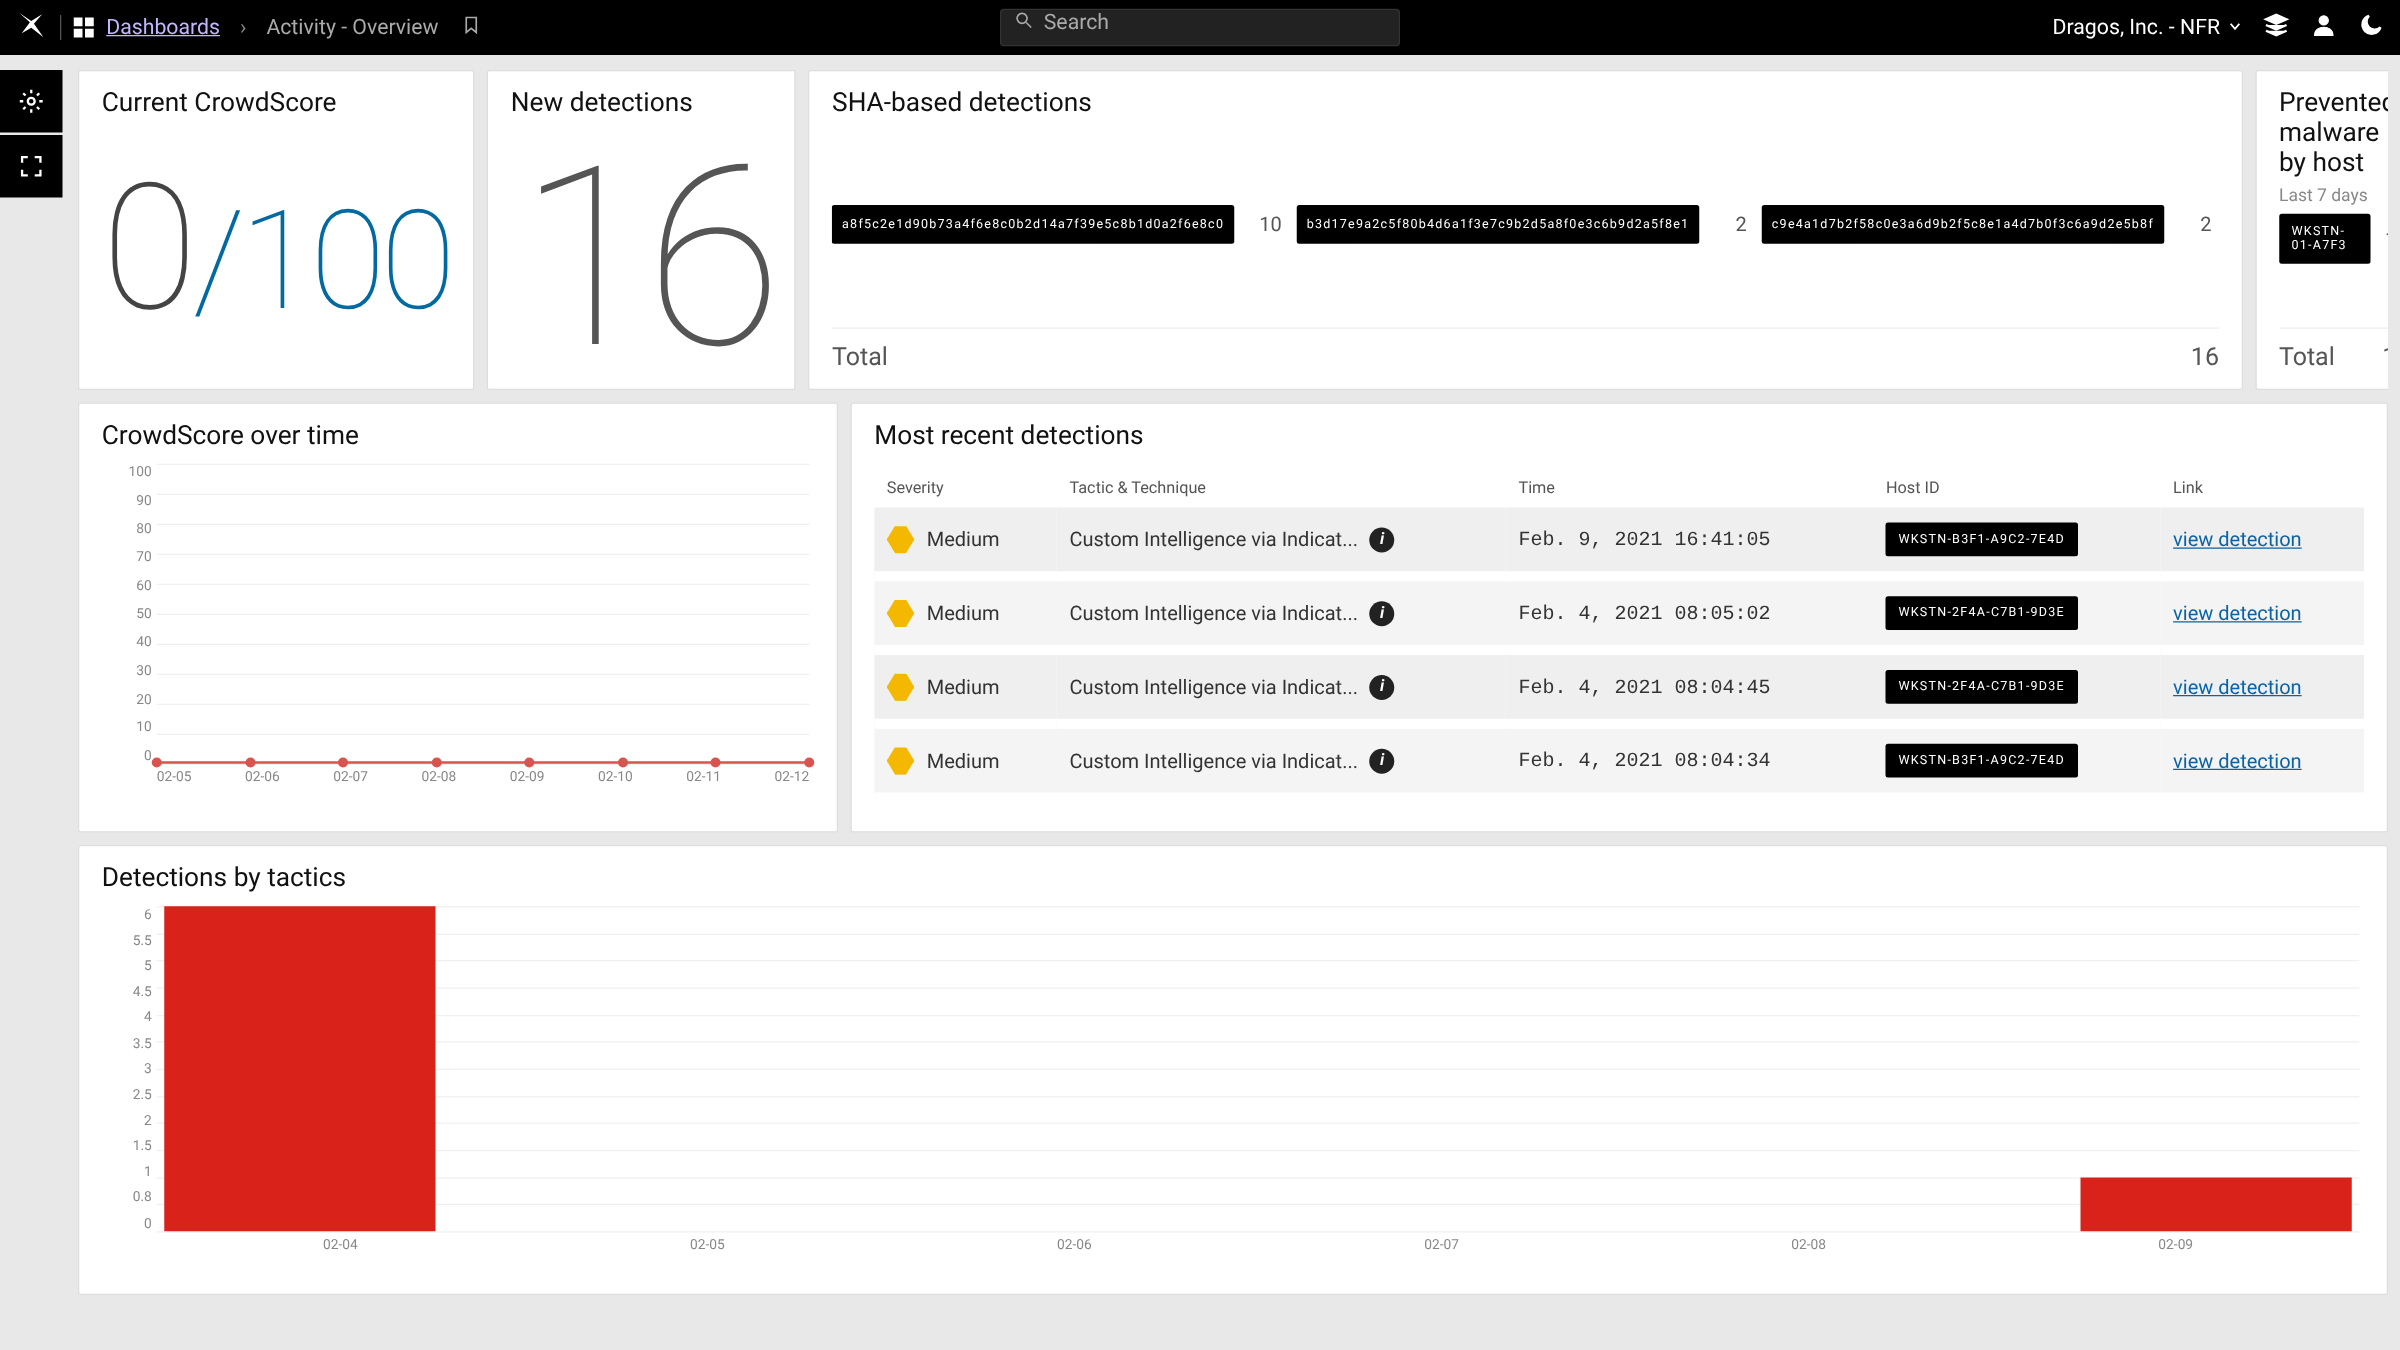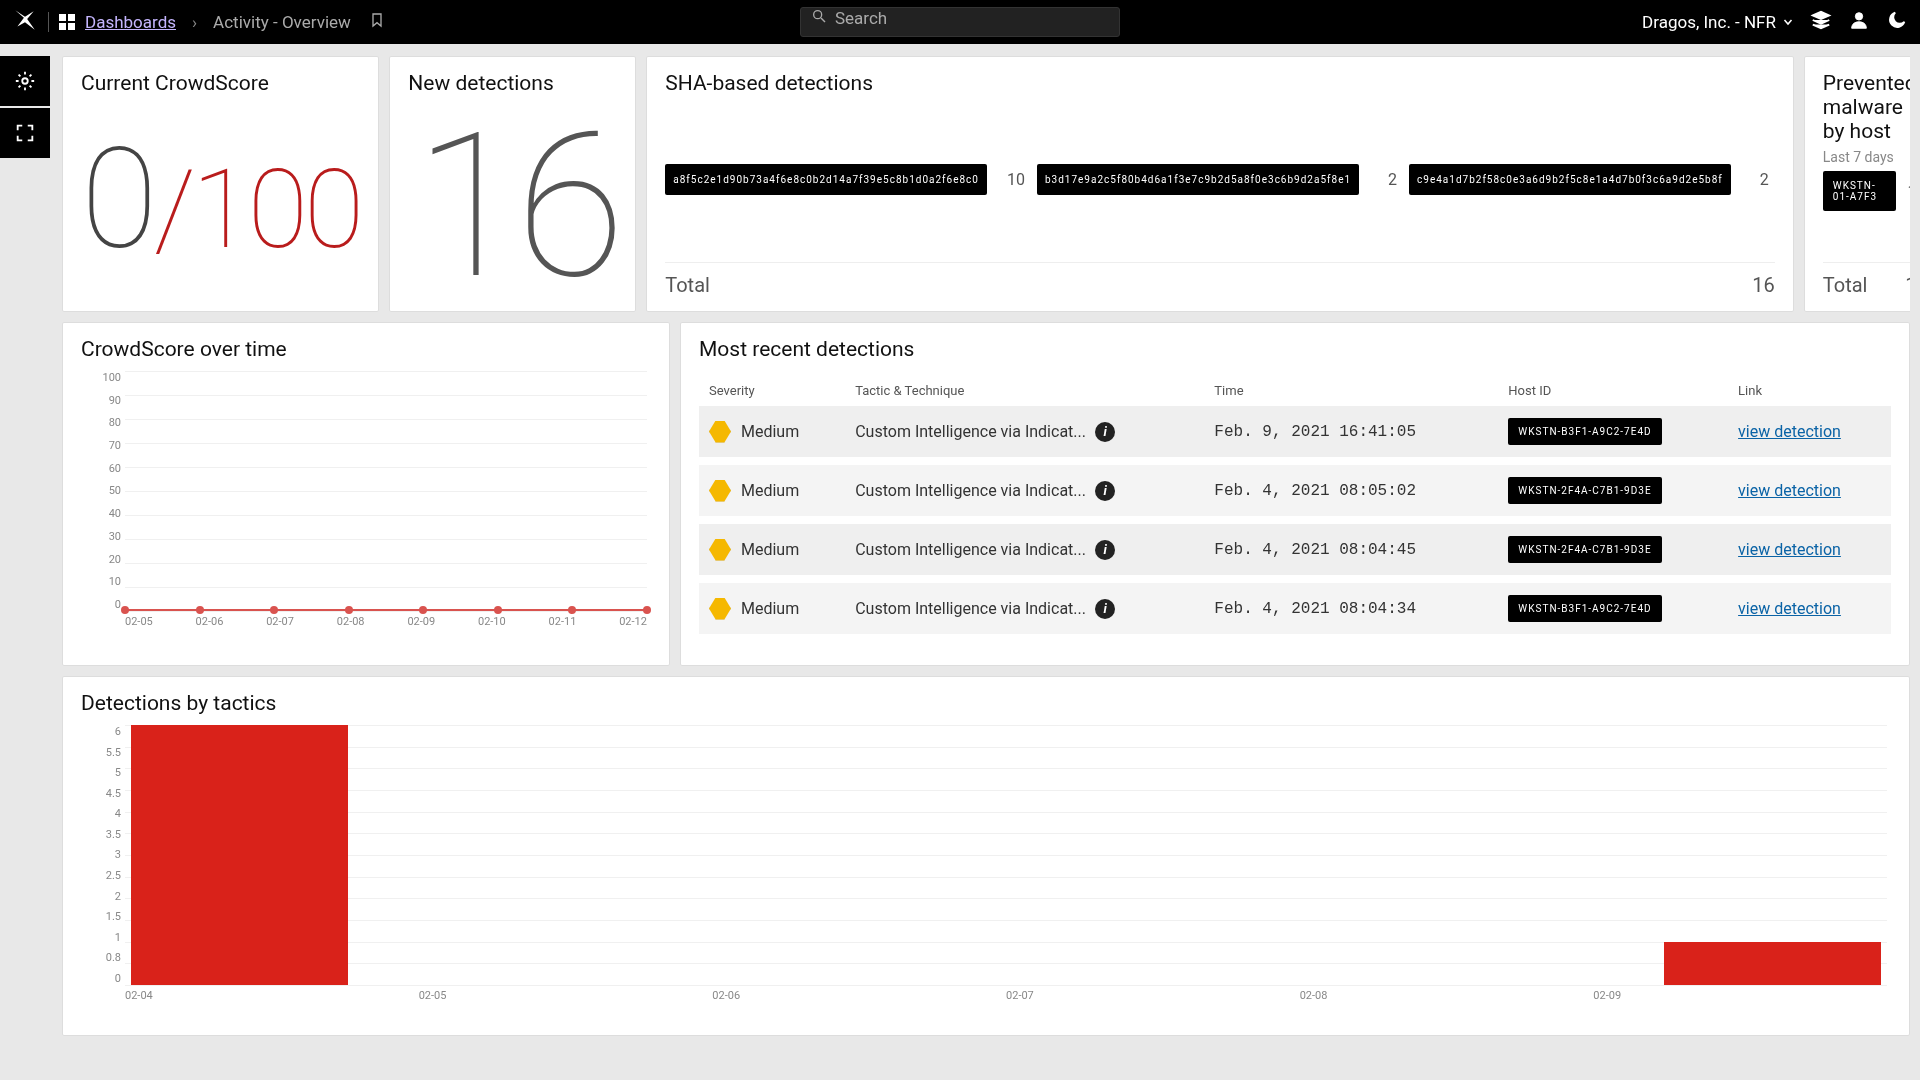--- a/index.html
+++ b/index.html
@@ -38,21 +38,21 @@
   .card-title { font-size: 21px; font-weight: 400; color: #111; margin-bottom: 6px; }
   .card-sub { font-size: 14px; color: #888; }
   
   
   .c-score { flex: 1.05; height: 256px; display: flex; flex-direction: column; }
   .c-newdet { flex: 1.05; height: 256px; display: flex; flex-direction: column; }
   .c-sha { flex: 1.05; height: 256px; display: flex; flex-direction: column; }
   .c-prev { flex: 1.05; height: 256px; display: flex; flex-direction: column; }
   
   .bignum { font-size: 140px; font-weight: 100; color: #444; line-height: 1; margin-top: 28px; letter-spacing: -4px; }
-  .bignum .denom { color: #b91c1c; font-size: 110px; }
+  .bignum .denom { color: #0369a1; font-size: 110px; }
   .bignum-solo { font-size: 200px; font-weight: 100; color: #555; line-height: 1; margin-top: 6px; margin-left: 6px; letter-spacing: -8px; }
   
   .sha-list { flex: 1; overflow-y: auto; margin-top: 6px; padding-right: 6px; display: flex; gap: 12px; }
   .sha-row { display: flex; align-items: center; gap: 12px; }
   .sha-hash { flex: 1; background: #000; color: #fff; font-size: 10px; padding: 10px 8px; border-radius: 2px; overflow: hidden; white-space: nowrap; letter-spacing: 1px; text-align: center; }
   .sha-count { width: 26px; text-align: right; color: #555; font-size: 16px; }
   .totalrow { border-top: 1px solid #eee; margin-top: 10px; padding-top: 10px; display: flex; justify-content: space-between; color: #555; font-size: 20px; }
   
   .prev-list { flex: 1; margin-top: 6px; }
   .prev-row { display: flex; align-items: center; justify-content: space-between; gap: 12px; }
@@ -93,21 +93,21 @@
   
   .c-tactics { flex: 1; height: 360px; }
   .tact-chart { position: relative; height: 280px; margin-top: 10px; margin-left: 6px; }
   .tact-yaxis { position: absolute; left: 0; top: 0; bottom: 20px; width: 34px; display: flex; flex-direction: column; justify-content: space-between; text-align: right; font-size: 11px; color: #888; }
   .tact-grid { position: absolute; left: 38px; right: 4px; top: 0; bottom: 20px; }
   .tact-grid .gline { position: absolute; left: 0; right: 0; border-top: 1px solid #f0f0f0; }
   .tact-bars { position: absolute; left: 38px; right: 4px; top: 0; bottom: 20px; display: flex; }
   .tact-slot { flex: 1; position: relative; }
   .tact-bar { position: absolute; bottom: 0; left: 2%; right: 24%; background: #d9221a; }
   .tact-xaxis { position: absolute; left: 38px; right: 4px; bottom: 0; height: 16px; display: flex; font-size: 11px; color: #888; }
-  .tact-xaxis div { flex: 1; text-align: left; }
+  .tact-xaxis div { flex: 1; text-align: center; }
   
   
   ::-webkit-scrollbar { width: 14px; }
   ::-webkit-scrollbar-track { background: #f1f1f1; }
   ::-webkit-scrollbar-thumb { background: #c1c1c1; border-radius: 2px; }
   ::-webkit-scrollbar-button { display: block; height: 14px; background: #e4e4e4; }
 </style>
 </head>
 <body>
 

